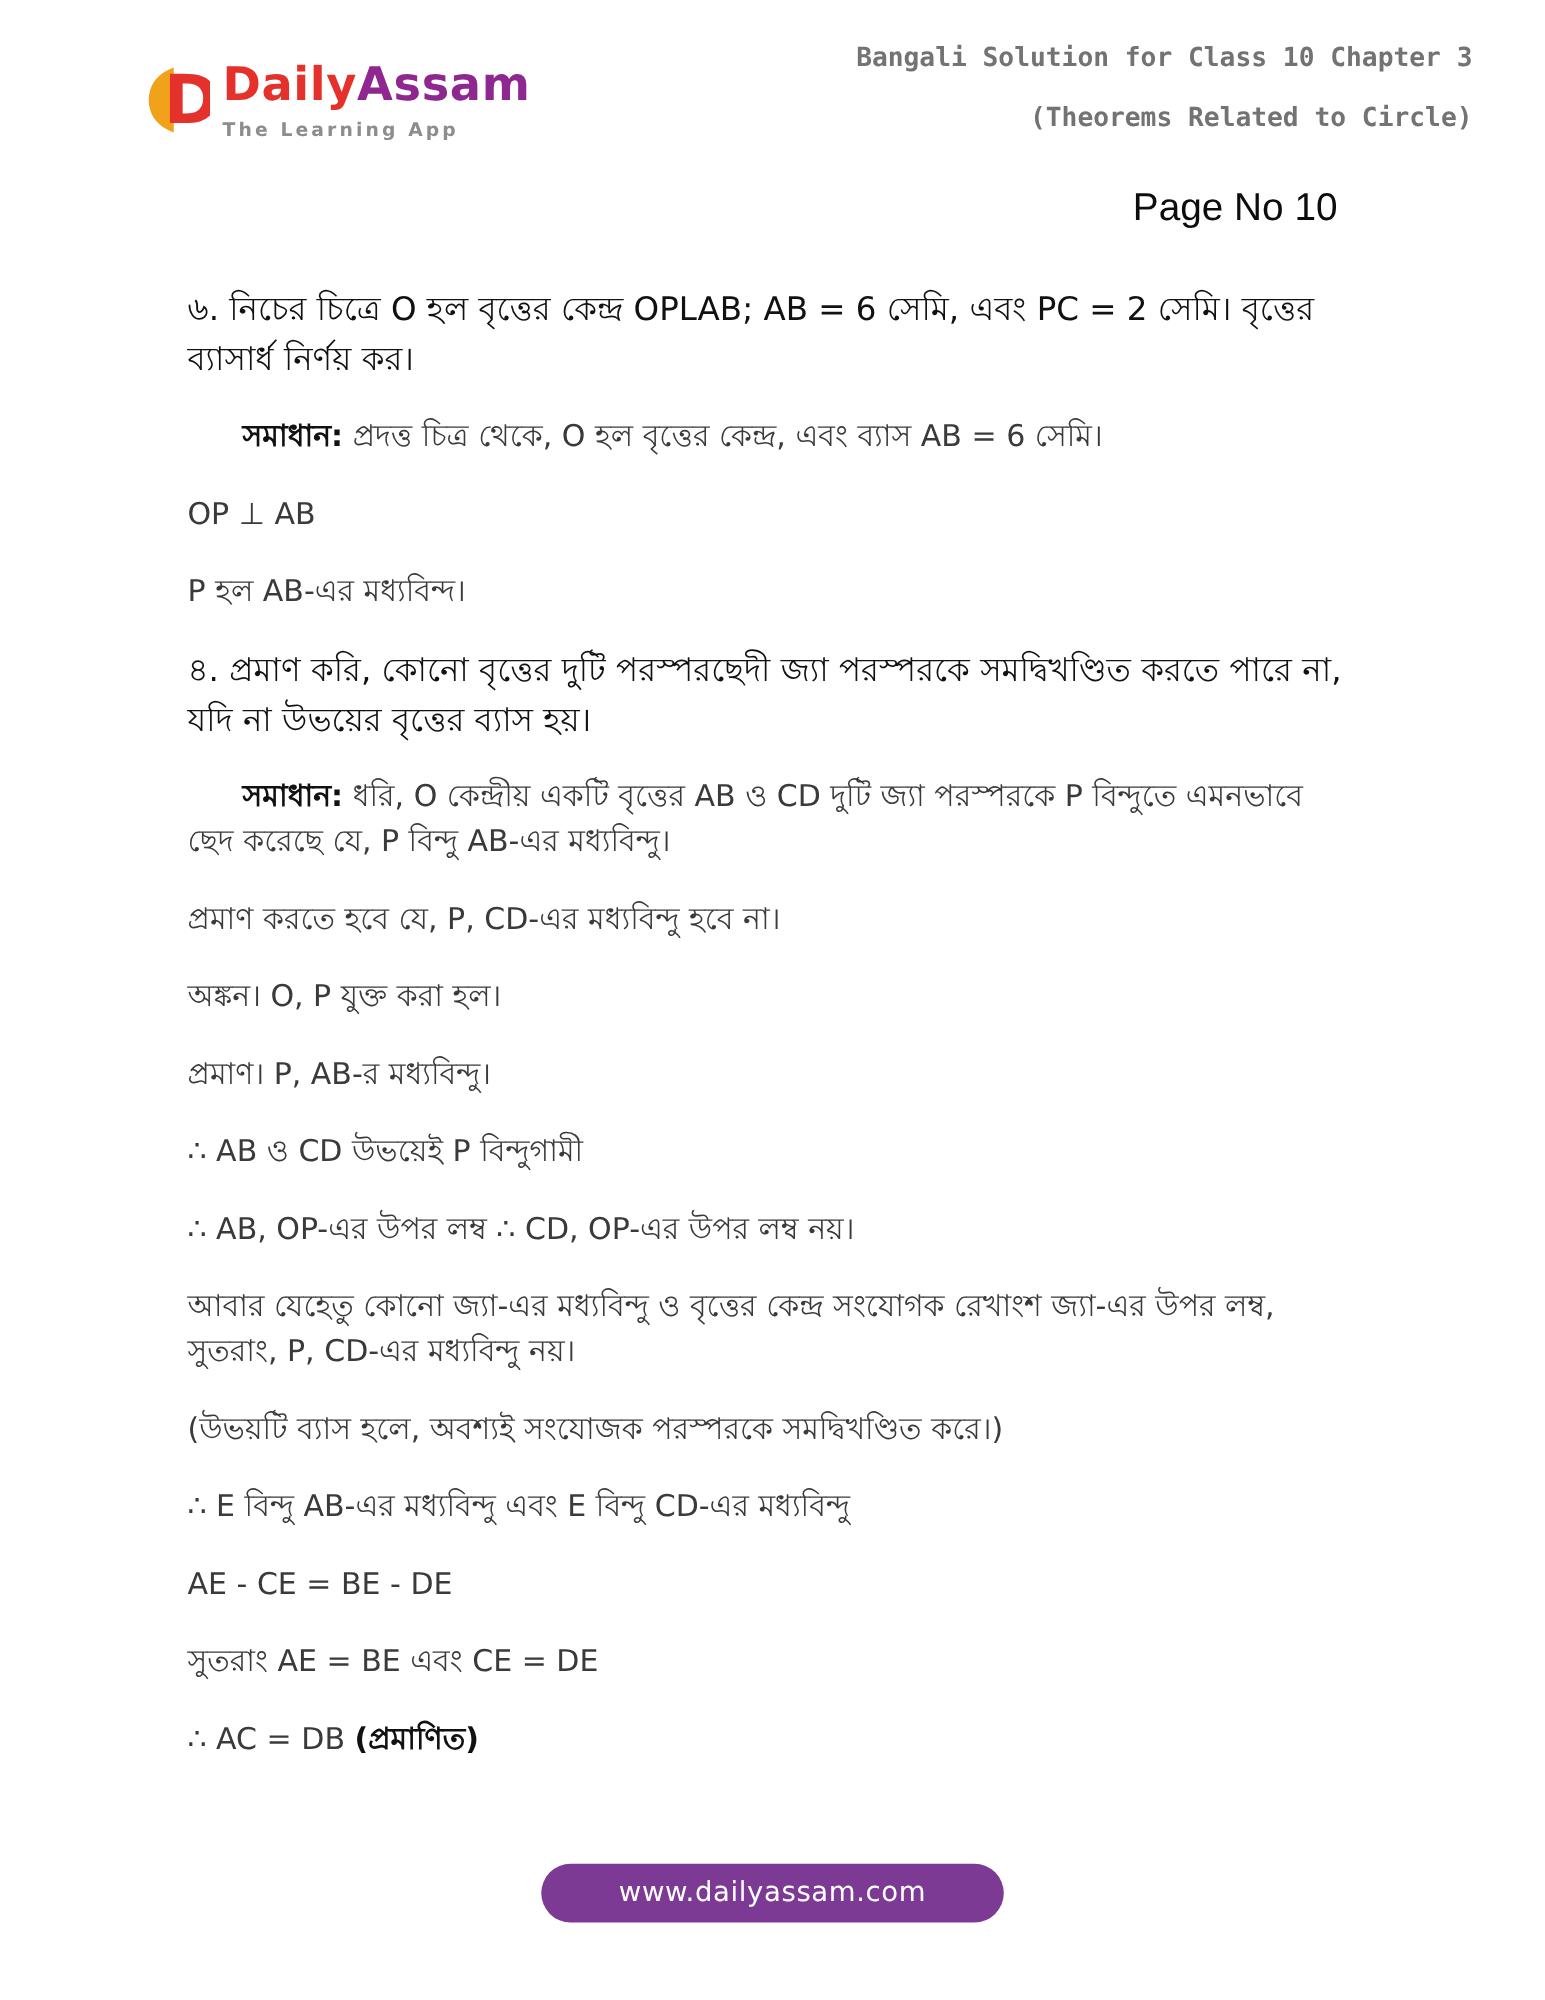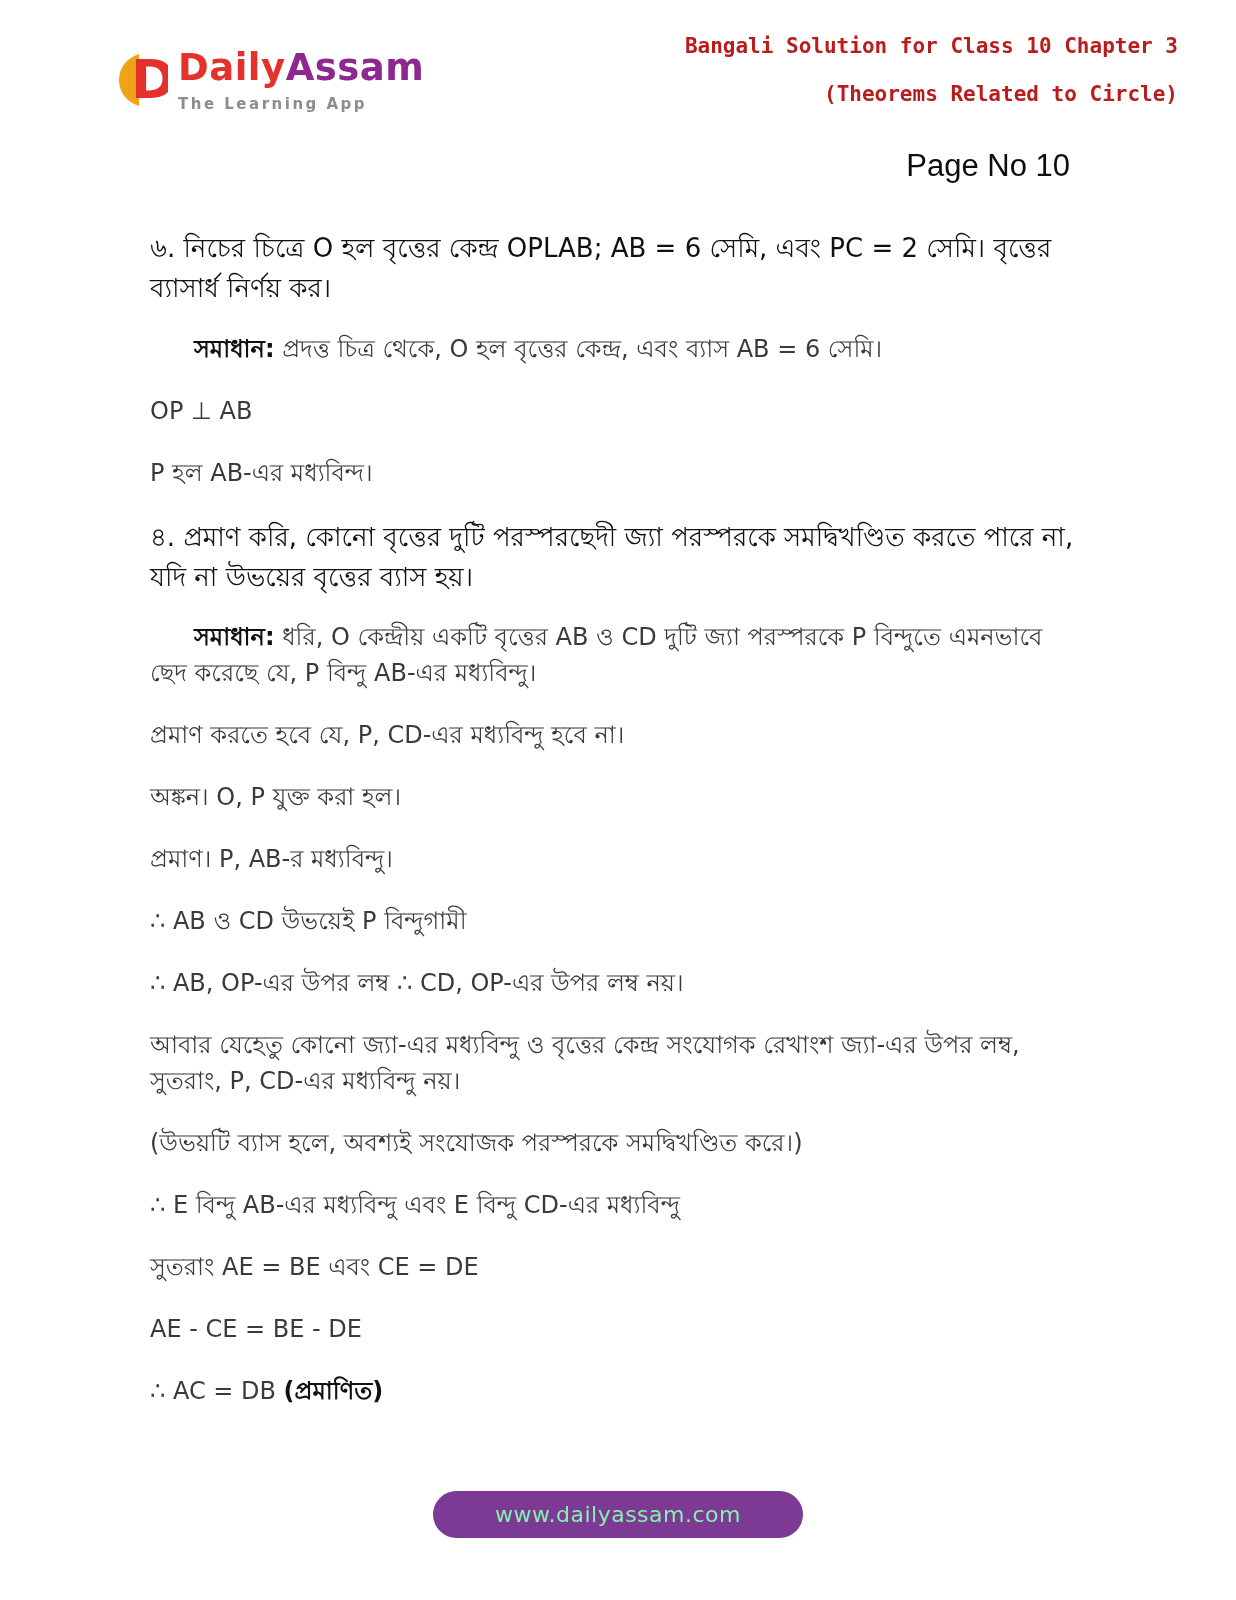--- a/index.html
+++ b/index.html
@@ -36,21 +36,21 @@
   }
 
   .header-right {
     position: absolute;
     top: 34px;
     right: 58px;
     text-align: right;
     font-family: "DejaVu Sans Mono", "Liberation Mono", monospace;
     font-size: 21px;
     font-weight: 700;
-    color: #b91c1c;
+    color: #737373;
   }
   .header-right .hr-line { margin-bottom: 24px; }
 
   .page-no {
     position: absolute;
     top: 148px;
     right: 166px;
     font-family: "Liberation Sans", sans-serif;
     font-size: 31px;
     font-weight: 400;
@@ -81,21 +81,21 @@
   .para .prefix { font-weight: 700; color: #111111; margin-left: 44px; }
   .para .bold-suffix { font-weight: 700; color: #111111; }
 
   
   .footer-pill {
     position: absolute;
     left: 50%;
     bottom: 62px;
     transform: translateX(-50%);
     background: #7d3a94;
-    color: #86efac;
+    color: #ffffff;
     font-size: 22px;
     letter-spacing: 0.5px;
     padding: 11px 62px;
     border-radius: 26px;
     text-decoration: none;
     display: inline-block;
   }
 </style>
 </head>
 <body>
@@ -146,22 +146,22 @@
 
 
     <p class="para">∴ AB, OP-এর উপর লম্ব ∴ CD, OP-এর উপর লম্ব নয়।</p>
 
     <p class="para">আবার যেহেতু কোনো জ্যা-এর মধ্যবিন্দু ও বৃত্তের কেন্দ্র সংযোগক রেখাংশ জ্যা-এর উপর লম্ব, সুতরাং, P, CD-এর মধ্যবিন্দু নয়।</p>
 
     <p class="para">(উভয়টি ব্যাস হলে, অবশ্যই সংযোজক পরস্পরকে সমদ্বিখণ্ডিত করে।)</p>
 
     <p class="para">∴ E বিন্দু AB-এর মধ্যবিন্দু এবং E বিন্দু CD-এর মধ্যবিন্দু</p>
 
+    <p class="para">AE - CE = BE - DE</p>
+
     <p class="para">সুতরাং AE = BE এবং CE = DE</p>
-
-    <p class="para">AE - CE = BE - DE</p>
 
     <p class="para"><span>∴ AC = DB </span><span class="bold-suffix">(প্রমাণিত)</span></p>
   </main>
 
   <a class="footer-pill" href="#">www.dailyassam.com</a>
 
 </div>
 
 </body></html>

